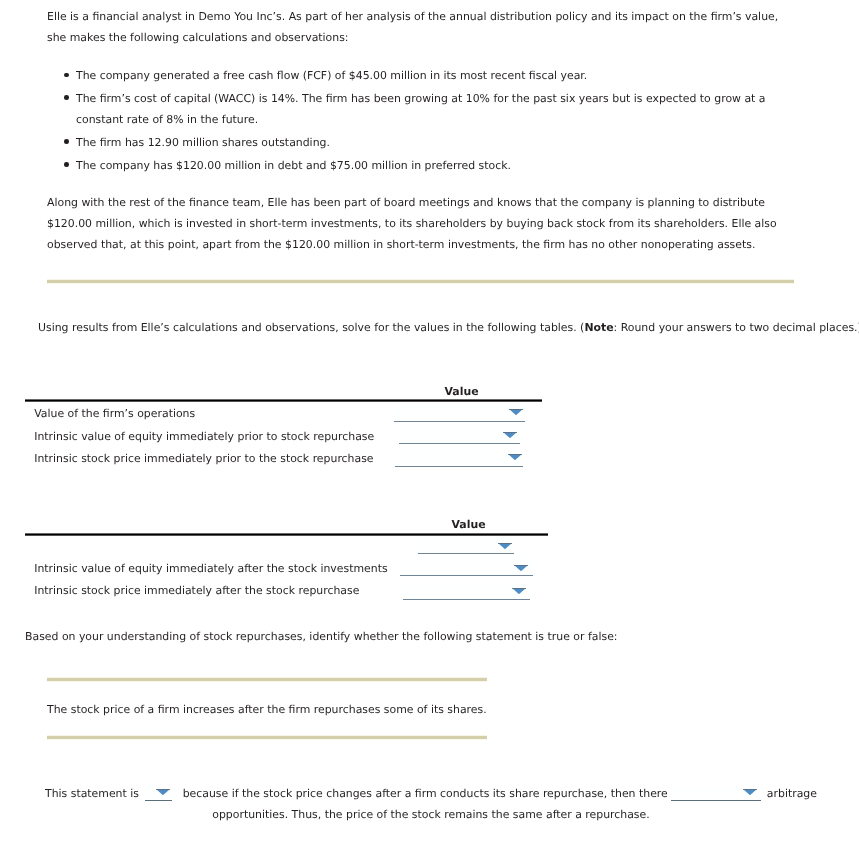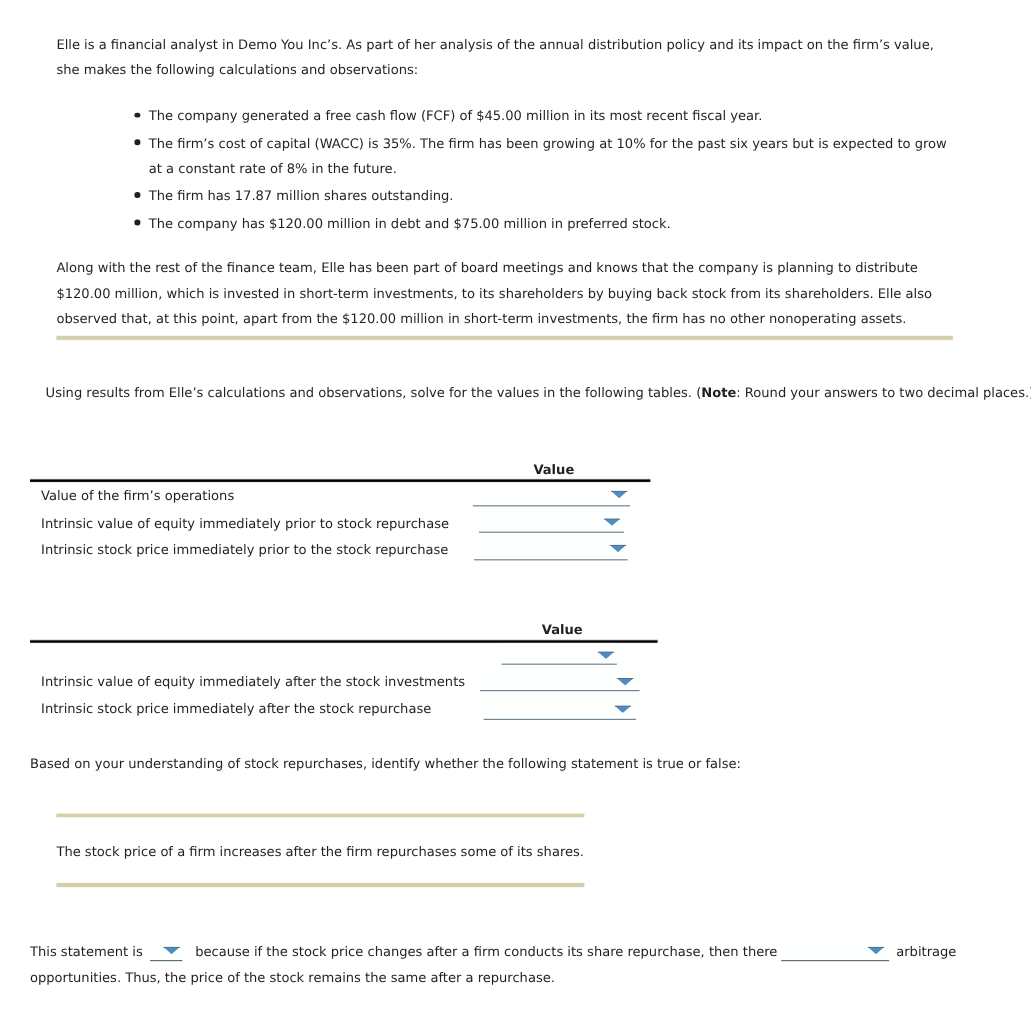--- a/index.html
+++ b/index.html
@@ -14,24 +14,24 @@
     font-family: "DejaVu Sans", sans-serif;
     font-size: 10.9px;
     color: #231f20;
     text-rendering: geometricPrecision;
   }
   .page { position: relative; width: 859px; height: 843px; overflow: hidden; transform: translateZ(0); }
 
   
   .scenario { position: absolute; left: 47px; top: 0; width: 748px; }
   .para { margin: 0; line-height: 21px; }
-  .scenario .para:first-child { padding-top: 27px; }
+  .scenario .para:first-child { padding-top: 6px; }
   .para2 { padding-top: 16px; }
   .bullets { margin: 17px 0 0 0; padding: 0 0 0 29px; list-style: none; }
-  .bullets li { position: relative; line-height: 21px; margin-top: 1.9px; margin-left: 48px; }
+  .bullets li { position: relative; line-height: 21px; margin-top: 1.9px; }
   .bullets li:before {
     content: "";
     position: absolute;
     left: -11.6px;
     top: 7.6px;
     width: 4.6px;
     height: 4.6px;
     border-radius: 50%;
     background: #231f20;
   }
@@ -88,21 +88,21 @@
   .g2 { left: 374.9px; top: 41.1px; width: 133.0px; height: 17.0px; }
   .g2 .caret { left: 114.4px; top: 6.8px; }
   .g3 { left: 377.5px; top: 65.1px; width: 127.8px; height: 17.0px; }
   .g3 .caret { left: 109.8px; top: 5.6px; }
 
   
   .tf-prompt { position: absolute; left: 25px; top: 626px; margin: 0; line-height: 21px; }
   .tf-statement { position: absolute; left: 47px; top: 699px; margin: 0; line-height: 21px; }
 
   
-  .conclusion { position: absolute; left: 25px; top: 783px; width: 812px; margin: 0; line-height: 20.8px; }
+  .conclusion { position: absolute; left: 25px; top: 783px; width: 812px; margin: 0; line-height: 20.8px; text-align: center; }
   .inline-field {
     display: inline-block;
     position: relative;
     border-bottom: 1px solid #5c6e7a;
     background: #feffff;
     vertical-align: baseline;
     height: 13px;
     top: 4.3px;
   }
   .if1 { width: 27.3px; margin: 0 10.6px 0 5.8px; }
@@ -112,22 +112,22 @@
 </style>
 </head>
 <body>
 
 <div class="page">
 
   <div class="scenario">
     <p class="para">Elle is a financial analyst in Demo You Inc’s. As part of her analysis of the annual distribution policy and its impact on the firm’s value, she makes the following calculations and observations:</p>
     <ul class="bullets">
       <li>The company generated a free cash flow (FCF) of $45.00 million in its most recent fiscal year.</li>
-      <li>The firm’s cost of capital (WACC) is 35%. The firm has been growing at 10% for the past six years but is expected to grow at a constant rate of 8% in the future.</li>
-      <li>The firm has 17.87 million shares outstanding.</li>
+      <li>The firm’s cost of capital (WACC) is 14%. The firm has been growing at 10% for the past six years but is expected to grow at a constant rate of 8% in the future.</li>
+      <li>The firm has 12.90 million shares outstanding.</li>
       <li>The company has $120.00 million in debt and $75.00 million in preferred stock.</li>
     </ul>
     <p class="para para2">Along with the rest of the finance team, Elle has been part of board meetings and knows that the company is planning to distribute $120.00 million, which is invested in short-term investments, to its shareholders by buying back stock from its shareholders. Elle also observed that, at this point, apart from the $120.00 million in short-term investments, the firm has no other nonoperating assets.</p>
     <div class="rule-beige rule-wide"></div>
   </div>
 
   <p class="instruction"><span>Using results from Elle’s calculations and observations, solve for the values in the following tables. (</span><b>Note</b><span>: Round your answers to two decimal places.)</span></p>
 
   <div class="tbl tbl1">
     <div class="tbl-head">

